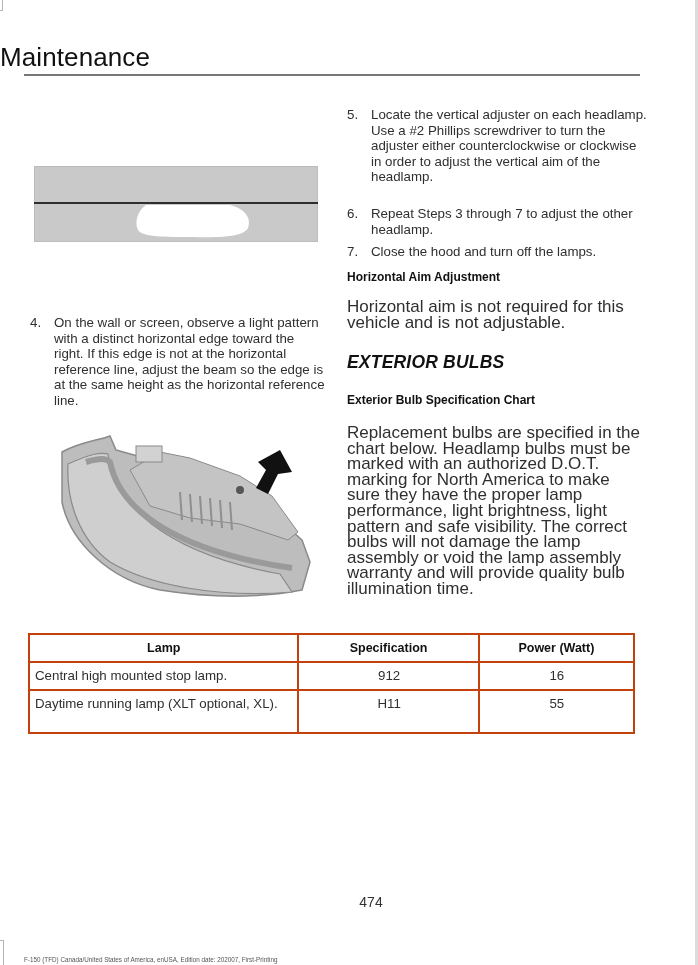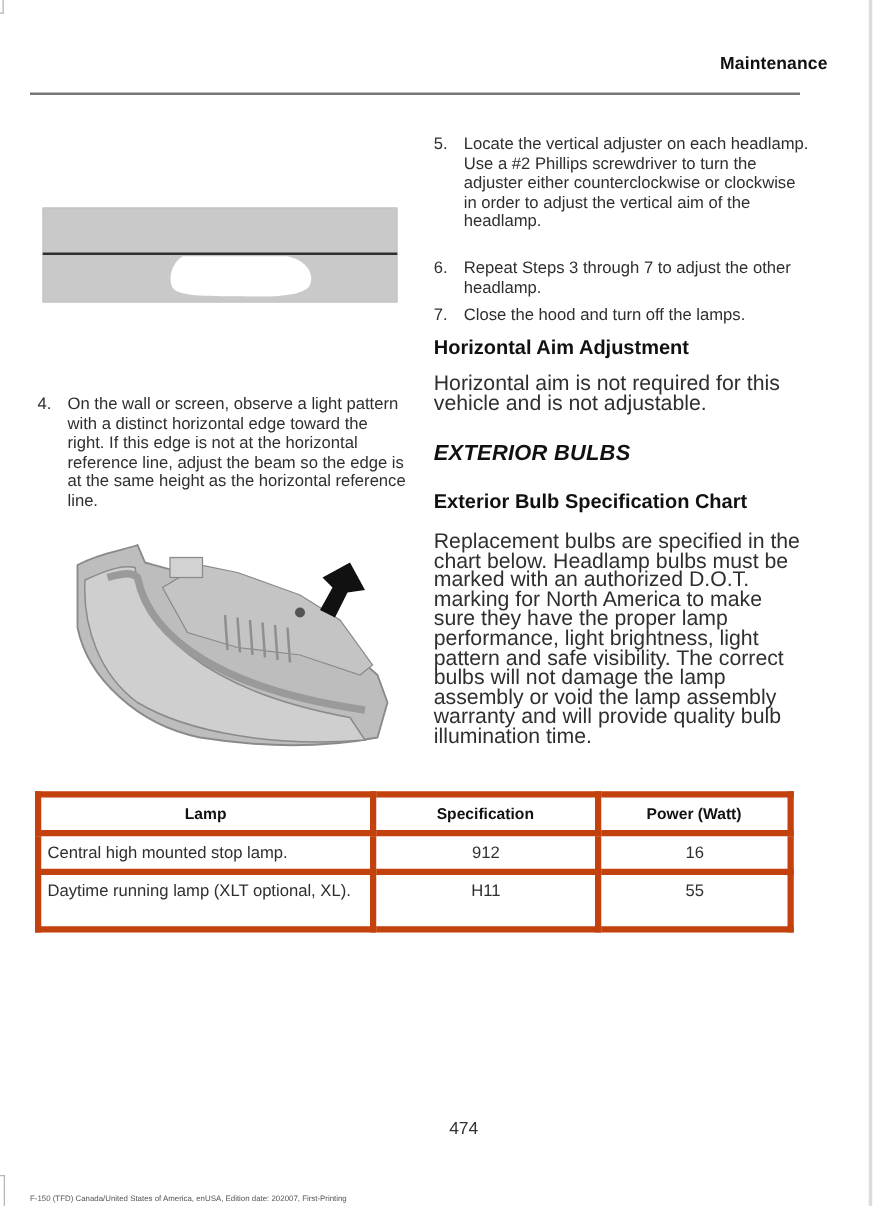--- a/index.html
+++ b/index.html
@@ -5,46 +5,46 @@
     html, body { margin: 0; padding: 0; }
     body {
       width: 698px; height: 965px; position: relative; overflow: hidden;
       background: #ffffff; color: #2a2a2a;
       font-family: "Liberation Sans", "DejaVu Sans", sans-serif;
     }
     .crop-mark-tl { position: absolute; left: 0; top: 0; width: 2px; height: 10px; border-right: 1px solid #b5b5b5; border-bottom: 1px solid #b5b5b5; }
     .crop-mark-bl { position: absolute; left: 0; top: 940px; width: 3px; height: 25px; border-top: 1px solid #b5b5b5; border-right: 1px solid #b5b5b5; }
     .right-edge { position: absolute; left: 695px; top: 0; width: 3px; height: 965px; background: #dcdcdc; }
     .header-title {
-      position: absolute; left: 0; width: 662px; top: 42px; text-align: right;
-      font-size: 14px; font-weight: bold; color: #111; letter-spacing: 0.1px;
+      position: absolute; left: 0; width: 662px; top: 42px; text-align: left;
+      font-size: 26px; font-weight: normal; color: #111; letter-spacing: 0.1px;
     }
     .header-rule { position: absolute; left: 24px; top: 74px; width: 616px; height: 2px; background: #777; }
 
     .fig-aim { position: absolute; left: 34px; top: 166px; width: 284px; height: 76px; }
     .fig-headlamp { position: absolute; left: 40px; top: 422px; width: 272px; height: 188px; }
 
     .step { position: absolute; font-size: 13.3px; line-height: 15.6px; color: #2f2f2f; }
     .step .num { position: absolute; left: 0; top: 0; }
     .step .txt { display: block; margin-left: 24px; }
 
     .step4 { left: 30px; top: 315px; width: 296px; }
     .step5 { left: 347px; top: 107px; width: 300px; }
     .step6 { left: 347px; top: 206px; width: 300px; }
     .step7 { left: 347px; top: 244px; width: 300px; }
 
-    .h3 { position: absolute; left: 347px; font-size: 16px; font-weight: bold; color: #111; white-space: nowrap; }
+    .h3 { position: absolute; left: 347px; font-size: 12px; font-weight: bold; color: #111; white-space: nowrap; }
     .h2 { position: absolute; left: 347px; font-size: 17.5px; font-weight: bold; color: #111; white-space: nowrap; letter-spacing: 0.2px; font-style: italic; }
     .para { position: absolute; left: 347px; width: 298px; font-size: 17px; line-height: 15.6px; color: #2f2f2f; }
 
     .spec-table {
       position: absolute; left: 28px; top: 633px; width: 607px;
       border-collapse: collapse; font-size: 13.3px; color: #2f2f2f;
     }
-    .spec-table th, .spec-table td { border: 5px solid #c2410c; padding: 0; vertical-align: top; }
+    .spec-table th, .spec-table td { border: 2px solid #c2410c; padding: 0; vertical-align: top; }
     .spec-table th { height: 26px; font-size: 12.5px; font-weight: bold; color: #111; text-align: center; vertical-align: middle; }
     .spec-table td { line-height: 15.6px; padding: 5px 4px 3px 5px; }
     .spec-table td.c { text-align: center; }
     .col-lamp { width: 269px; } .col-spec { width: 180px; } .col-pow { width: 155px; }
     .spec-table tr.r1 td { height: 18px; }
     .spec-table tr.r2 td, .spec-table tr.r3 td, .spec-table tr.r4 td { height: 33px; }
 
     .page-number { position: absolute; left: 0; width: 662px; top: 894px; text-align: center; font-size: 14px; color: #333; padding-left: 40px; }
     .footer-text { position: absolute; left: 24px; top: 956px; font-size: 6.3px; color: #555; white-space: nowrap; }
   </style>

